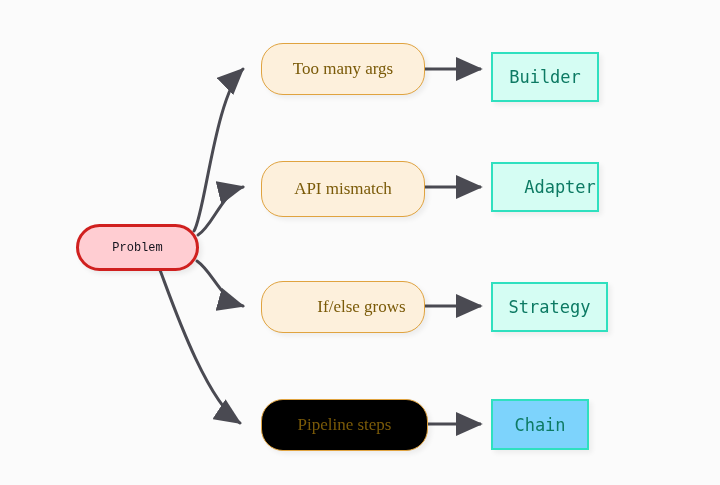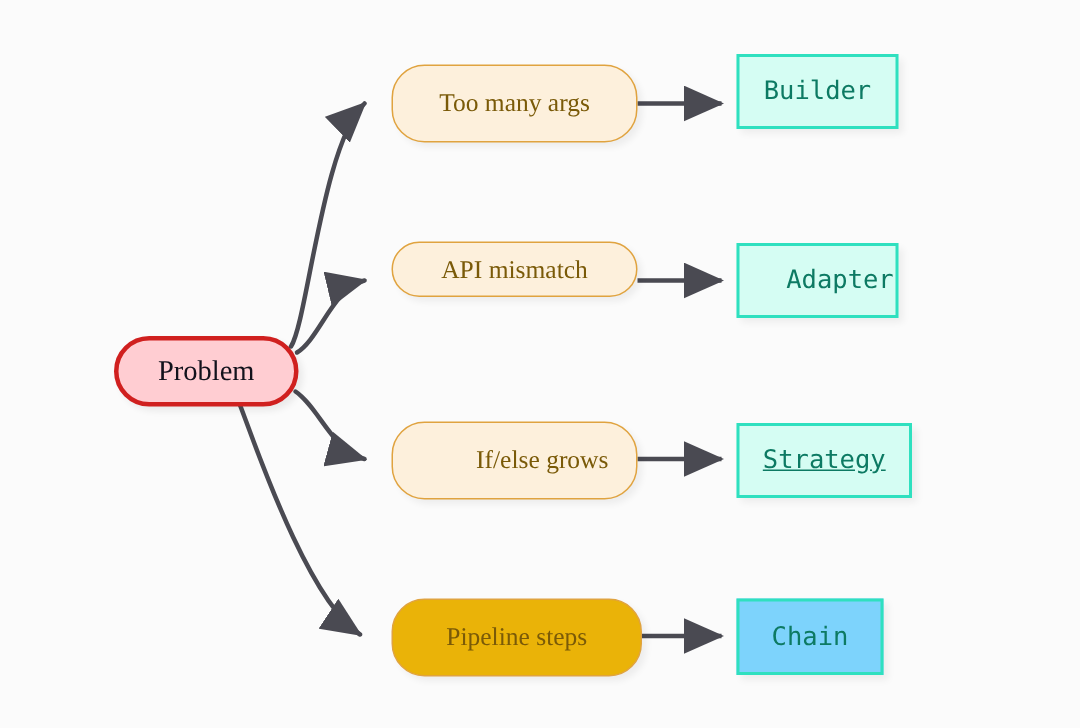--- a/index.html
+++ b/index.html
@@ -33,22 +33,22 @@
     align-items: center;
     justify-content: center;
     white-space: nowrap;
   }
   
   .node-root {
     background: #ffcdd2;
     border: 3px solid #d0201f;
     border-radius: 999px;
     color: #12121c;
-    font-size: 19px;
-    font-family: Liberation Serif, serif;
+    font-size: 12px;
+    font-family: Liberation Mono, monospace;
     box-shadow: 3px 3px 5px rgba(0,0,0,0.07);
   }
   
   .node-problem {
     background: #fdf0dc;
     border: 1.6px solid #e0a33f;
     border-radius: 22px;
     color: #7a5a08;
     font-size: 17px;
     font-family: Liberation Serif, serif;
@@ -88,24 +88,24 @@
       <path fill="none" stroke="#4a4a52" stroke-width="3" stroke-linecap="butt" marker-end="url(#arrowhead)" d="M 425 69 L 481 69"></path>
       <path fill="none" stroke="#4a4a52" stroke-width="3" stroke-linecap="butt" marker-end="url(#arrowhead)" d="M 425 187 L 481 187"></path>
       <path fill="none" stroke="#4a4a52" stroke-width="3" stroke-linecap="butt" marker-end="url(#arrowhead)" d="M 425 306 L 481 306"></path>
       <path fill="none" stroke="#4a4a52" stroke-width="3" stroke-linecap="butt" marker-end="url(#arrowhead)" d="M 428 424 L 481 424"></path>
     </g>
   </svg>
 
   <div class="node node-root" id="root-node" style="left: 76px; top: 224px; width: 123px; height: 47px; background: rgb(255, 205, 210); border-color: rgb(208, 32, 31); color: rgb(18, 18, 28);">Problem</div>
 
   <div class="node node-problem" id="problem-0" style="left: 261px; top: 43px; width: 164px; height: 52px; background: rgb(253, 240, 220); border-color: rgb(224, 163, 63); color: rgb(122, 90, 8);">Too many args</div>
-  <div class="node node-pattern" id="pattern-0" style="left: 491px; top: 36px; width: 108px; height: 50px; background: rgb(213, 253, 243); border-color: rgb(47, 224, 191); color: rgb(13, 122, 99);">Builder</div>
+  <div class="node node-pattern" id="pattern-0" style="left: 491px; top: 52px; width: 108px; height: 50px; background: rgb(213, 253, 243); border-color: rgb(47, 224, 191); color: rgb(13, 122, 99);">Builder</div>
 
-  <div class="node node-problem" id="problem-1" style="left: 261px; top: 161px; width: 164px; height: 37px; background: rgb(253, 240, 220); border-color: rgb(224, 163, 63); color: rgb(122, 90, 8);">API mismatch</div>
+  <div class="node node-problem" id="problem-1" style="left: 261px; top: 161px; width: 164px; height: 56px; background: rgb(253, 240, 220); border-color: rgb(224, 163, 63); color: rgb(122, 90, 8);">API mismatch</div>
   <div class="node node-pattern" id="pattern-1" style="left: 491px; top: 162px; width: 108px; height: 50px; background: rgb(213, 253, 243); border-color: rgb(47, 224, 191); color: rgb(13, 122, 99); padding-left: 30px;">Adapter</div>
 
   <div class="node node-problem" id="problem-2" style="left: 261px; top: 281px; width: 164px; height: 52px; background: rgb(253, 240, 220); border-color: rgb(224, 163, 63); color: rgb(122, 90, 8); padding-left: 37px;">If/else grows</div>
-  <div class="node node-pattern" id="pattern-2" style="left: 491px; top: 282px; width: 117px; height: 50px; background: rgb(213, 253, 243); border-color: rgb(47, 224, 191); color: rgb(13, 122, 99); text-decoration: underline;">Strategy</div>
+  <div class="node node-pattern" id="pattern-2" style="left: 491px; top: 282px; width: 117px; height: 50px; background: rgb(213, 253, 243); border-color: rgb(47, 224, 191); color: rgb(13, 122, 99);">Strategy</div>
 
-  <div class="node node-problem" id="problem-3" style="left: 261px; top: 399px; width: 167px; height: 52px; background: #eab308; border-color: rgb(224, 163, 63); color: rgb(122, 90, 8);">Pipeline steps</div>
+  <div class="node node-problem" id="problem-3" style="left: 261px; top: 399px; width: 167px; height: 52px; background: #000000; border-color: rgb(224, 163, 63); color: rgb(122, 90, 8);">Pipeline steps</div>
   <div class="node node-pattern" id="pattern-3" style="left: 491px; top: 399px; width: 98px; height: 51px; background: #7dd3fc; border-color: rgb(47, 224, 191); color: rgb(13, 122, 99);">Chain</div>
 
 </div>
 
 </body></html>

